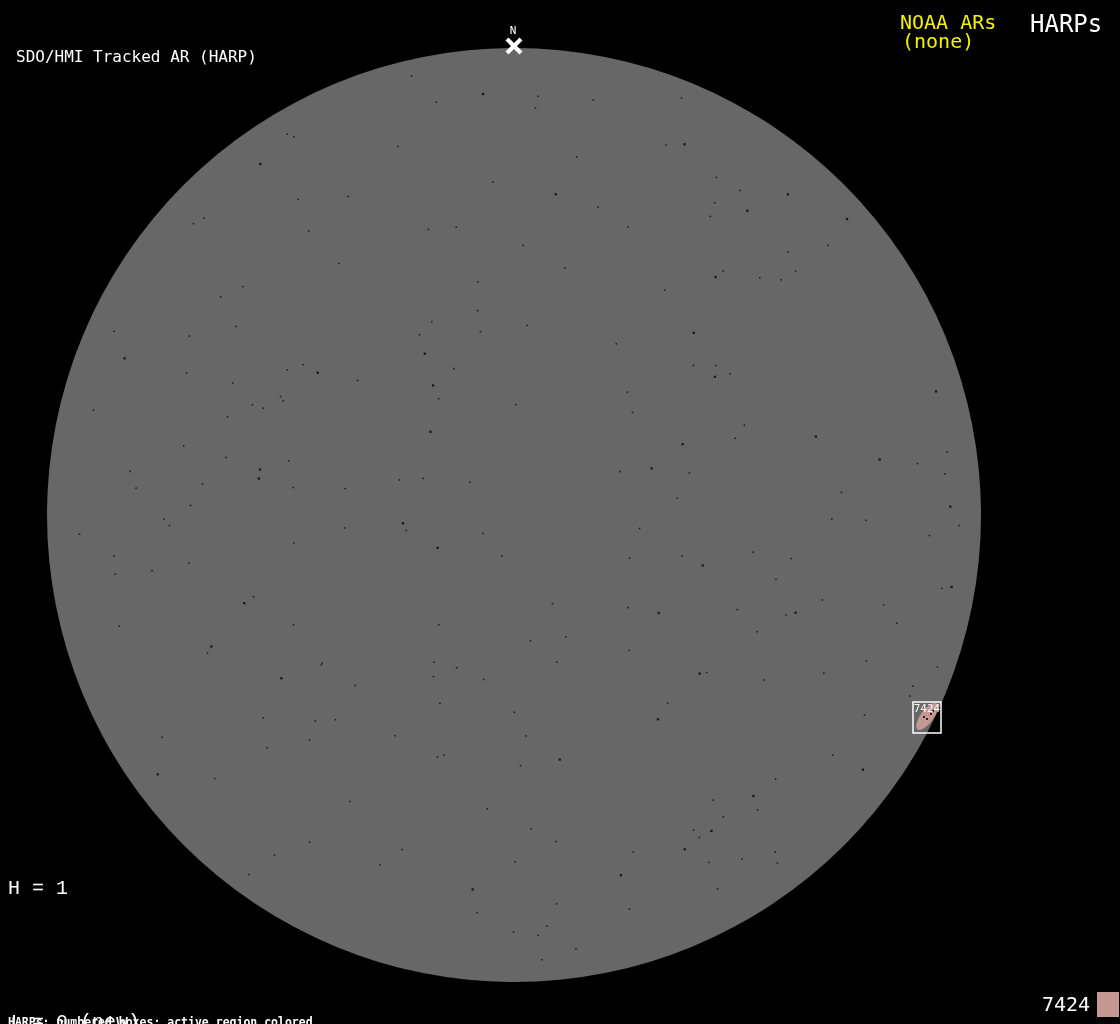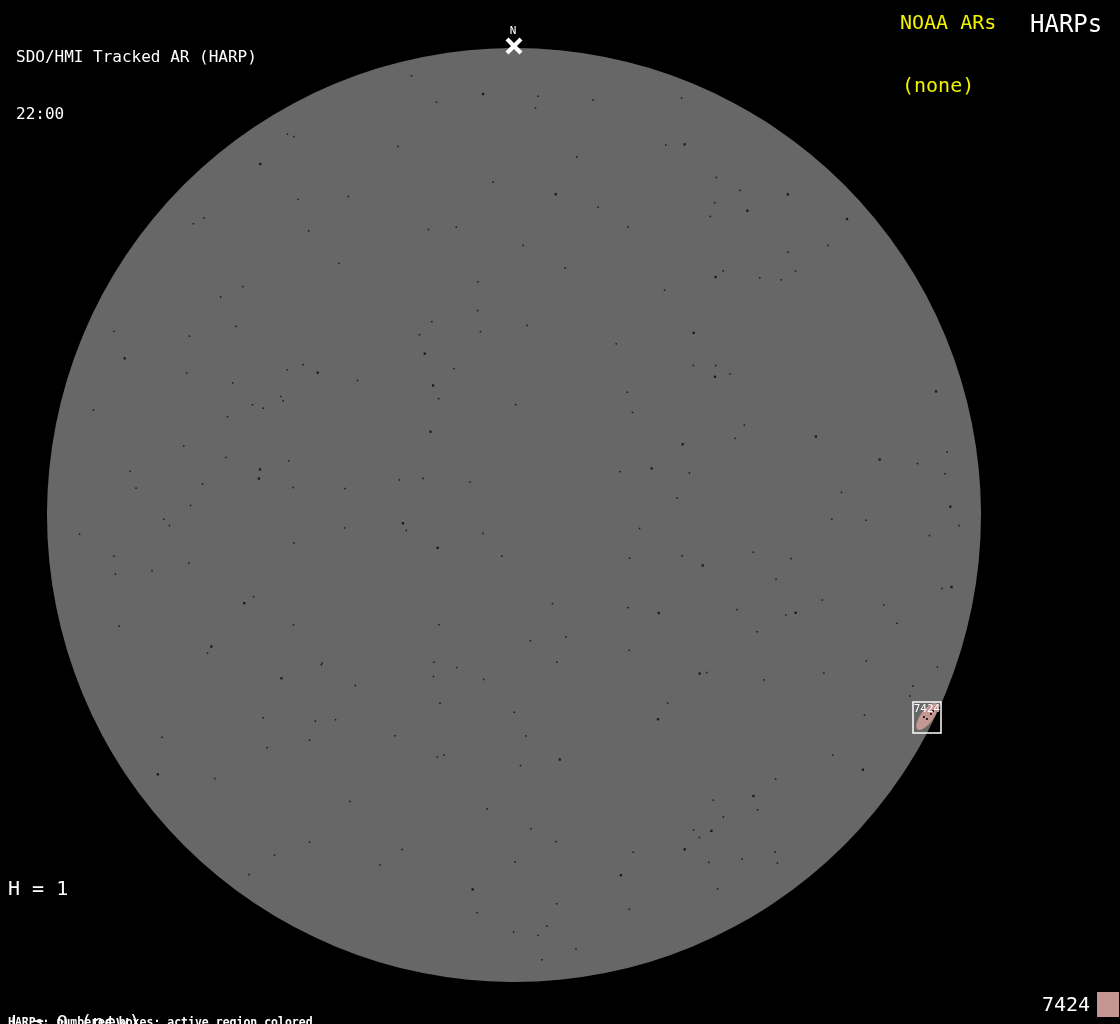--- a/index.html
+++ b/index.html
@@ -20,23 +20,23 @@
   }
   .stage{position:absolute;inset:0;width:1120px;height:1024px;}
   svg.plot{position:absolute;left:0;top:0;}
   .speck{fill:var(--speckle);}
   .spot{fill:var(--region-spot);}
   .abs{position:absolute;white-space:pre;}
   .title-block{left:16px;top:9px;font-size:16px;line-height:19px;}
   .yellow{color:var(--accent-yellow);}
   .noaa-label{left:900px;top:10px;font-size:20px;}
   .harps-label{left:1030px;top:10px;font-size:24px;}
-  .noaa-value{left:902px;top:29px;font-size:20px;margin-top:44px;}
+  .noaa-value{left:902px;top:29px;font-size:20px;}
   .legend{left:8px;top:831px;font-size:20px;}
-  .legend-line{height:19px;line-height:19px;white-space:pre;}
+  .legend-line{height:19px;line-height:19px;white-space:pre;font-family:Liberation Mono, monospace;}
   .captions{left:8px;top:991px;font-size:11.5px;line-height:12.5px;font-weight:bold;}
   .footer-harp-id{left:1042px;top:994px;font-size:20px;line-height:20px;}
   .footer-swatch{left:1097px;top:992px;width:22px;height:25px;background:var(--harp-region);}
   .svg-n-label{font:11px "DejaVu Sans Mono",monospace;fill:var(--text-white);}
   .svg-box-label{font:11px "DejaVu Sans Mono",monospace;fill:var(--text-white);}
 </style>
 </head>
 <body>
 
 <div class="stage">
@@ -289,21 +289,20 @@
           <rect x="932" y="710" width="2" height="2" class="spot"></rect>
           <rect x="930" y="713" width="2" height="2" class="spot"></rect>
         </g>
       <rect x="913" y="702" width="28" height="31" fill="none" stroke="#ffffff" stroke-width="1.5"></rect>
       <text x="927" y="711.5" text-anchor="middle" class="svg-box-label">7424</text>
     </g>
   </svg>
 
   <div class="abs title-block">
     <div>SDO/HMI Tracked AR (HARP)</div>
-    <div>22:00</div>
   </div>
 
   <div class="abs noaa-label yellow">NOAA ARs</div>
   <div class="abs harps-label">HARPs</div>
   <div class="abs noaa-value yellow">(none)</div>
 
   <div class="abs legend">
     <div class="legend-line">H = 1</div>
     <div class="legend-line"></div>
     <div class="legend-line">! = 0 (new)</div>

